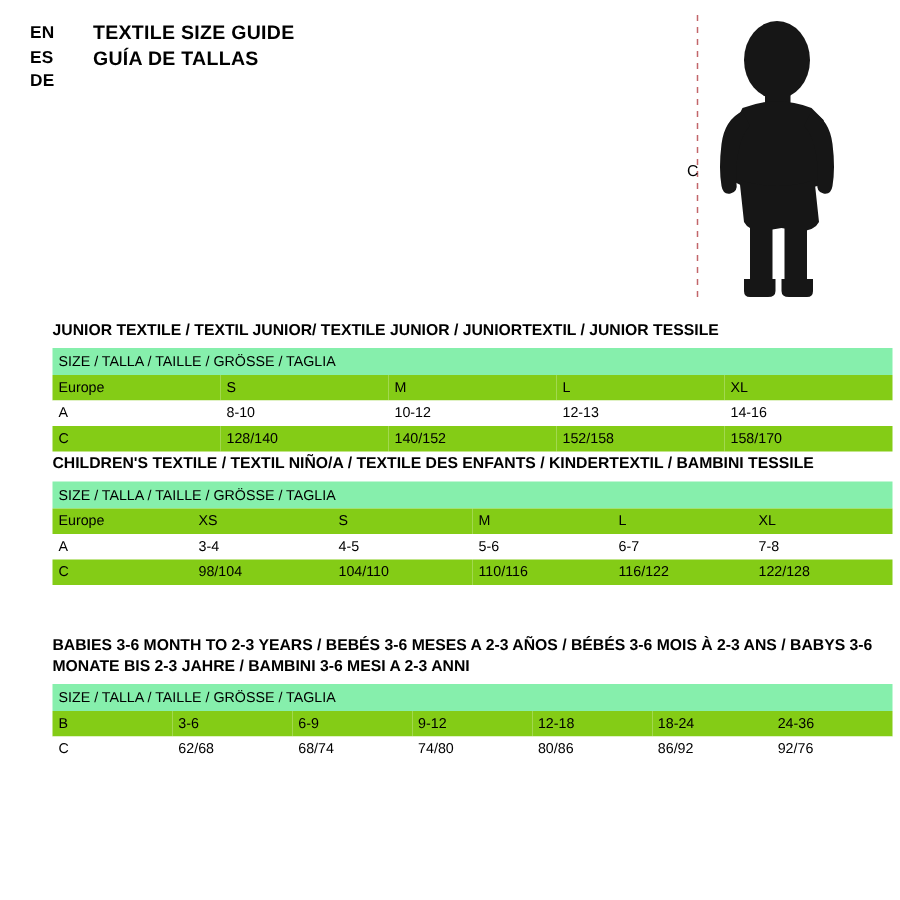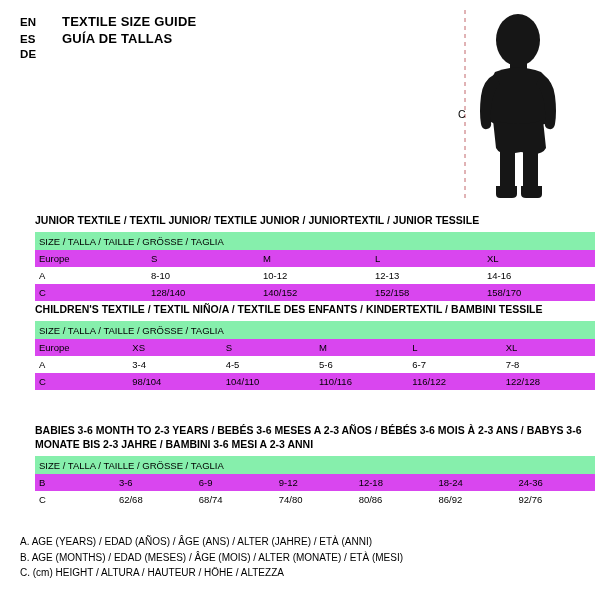--- a/index.html
+++ b/index.html
@@ -89,21 +89,21 @@
     padding: 3px 0 3px 4px;
     border: none;
   }
   tr.head td {
     background: #86efac;
     color: #000;
     font-size: 9.5px;
     padding: 3.5px 0 3.5px 4px;
   }
   tr.shade td {
-    background: #d946ef;
+    background: #84cc16;
   }
   tr.plain td {
     background: #ffffff;
   }
   td.c0 { width: 86px; }
 
   
   .legend {
     position: absolute;
     left: 20px;
@@ -251,19 +251,14 @@
         <td>68/74</td>
         <td>74/80</td>
         <td>80/86</td>
         <td>86/92</td>
         <td>92/76</td>
       </tr>
     </tbody>
       </table>
   </div>
 
-  <div class="legend">
-    <div>A. AGE (YEARS) / EDAD (AÑOS) / ÂGE (ANS) / ALTER (JAHRE) / ETÀ (ANNI)</div>
-    <div>B. AGE (MONTHS) / EDAD (MESES) / ÂGE (MOIS) / ALTER (MONATE) / ETÀ (MESI)</div>
-    <div>C. (cm) HEIGHT / ALTURA / HAUTEUR / HÖHE / ALTEZZA</div>
-  </div>
 
 </div>
 
 </body></html>

